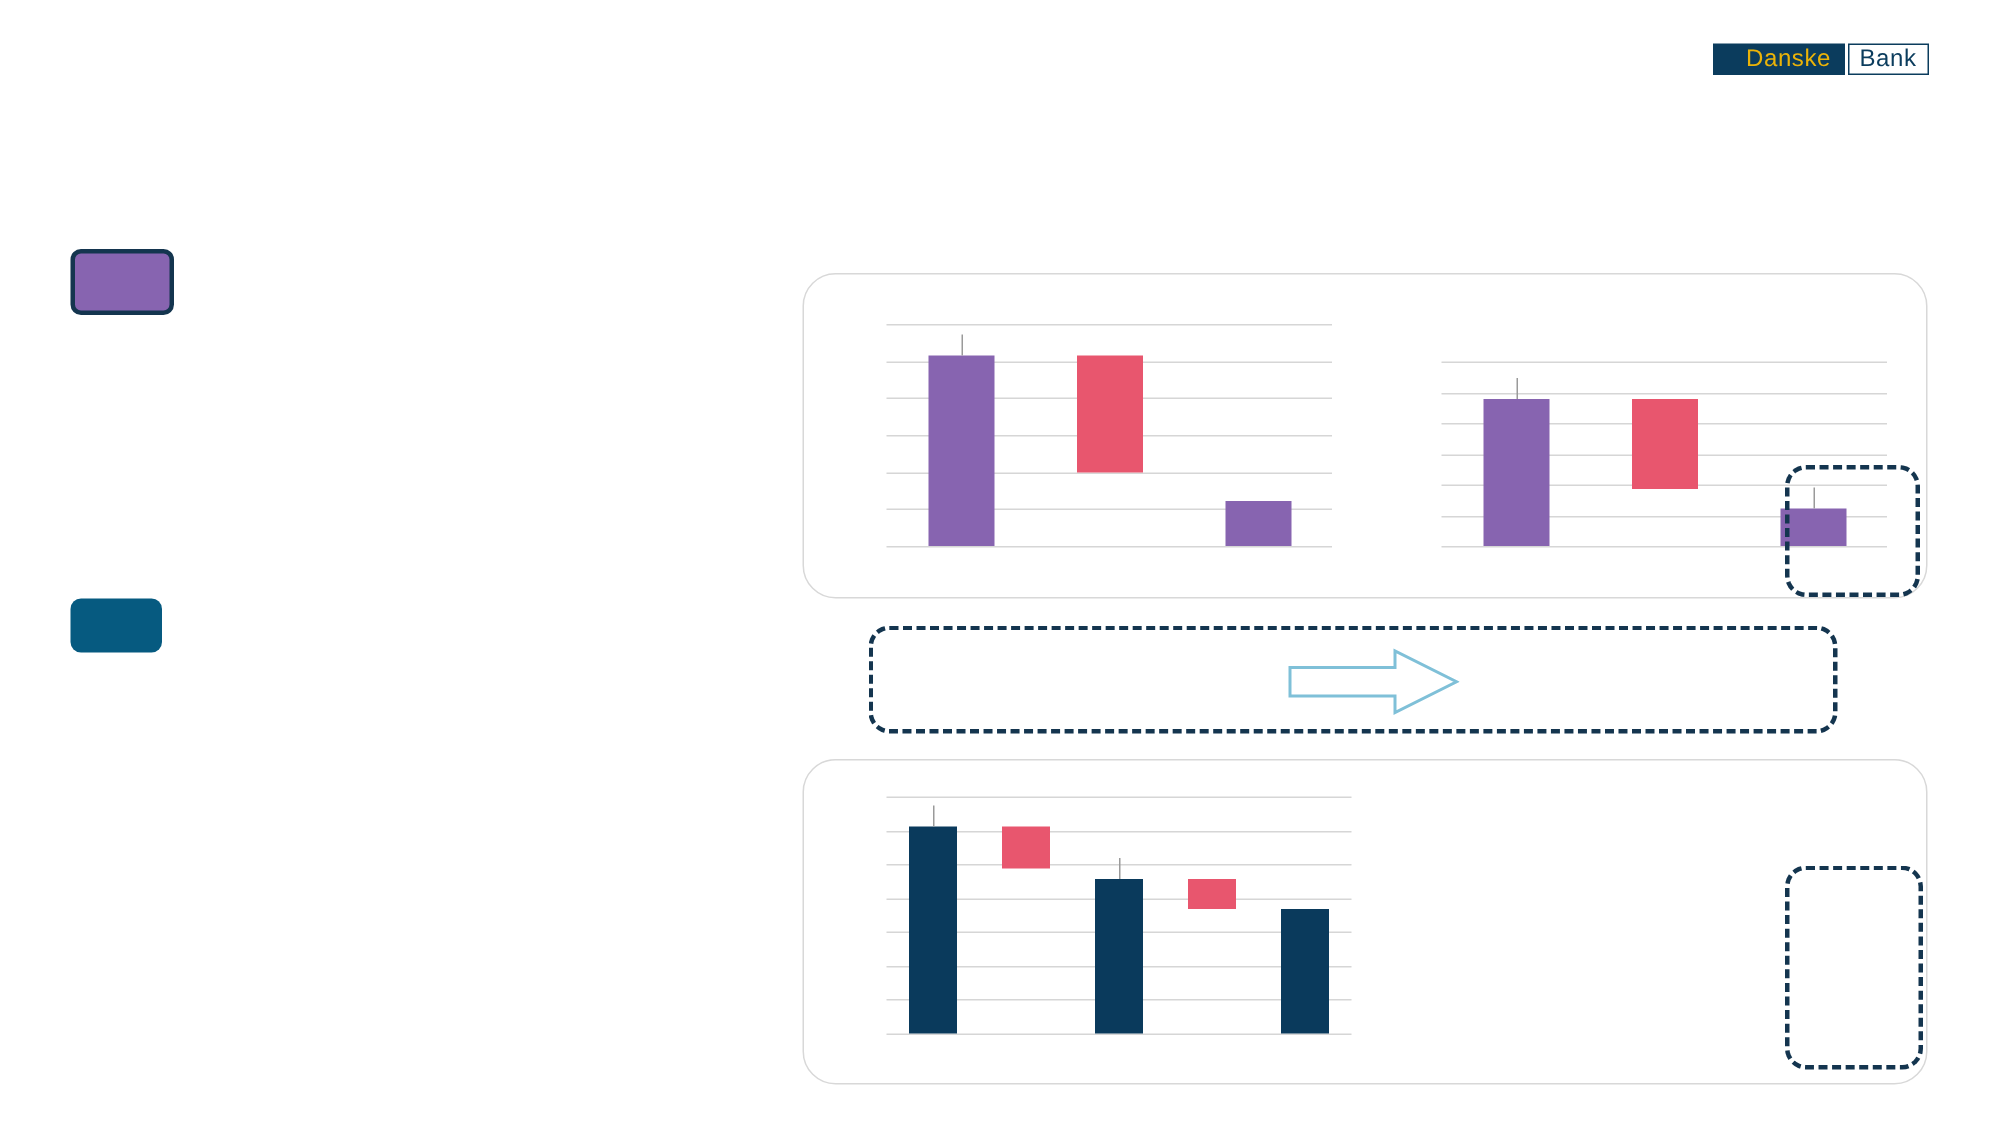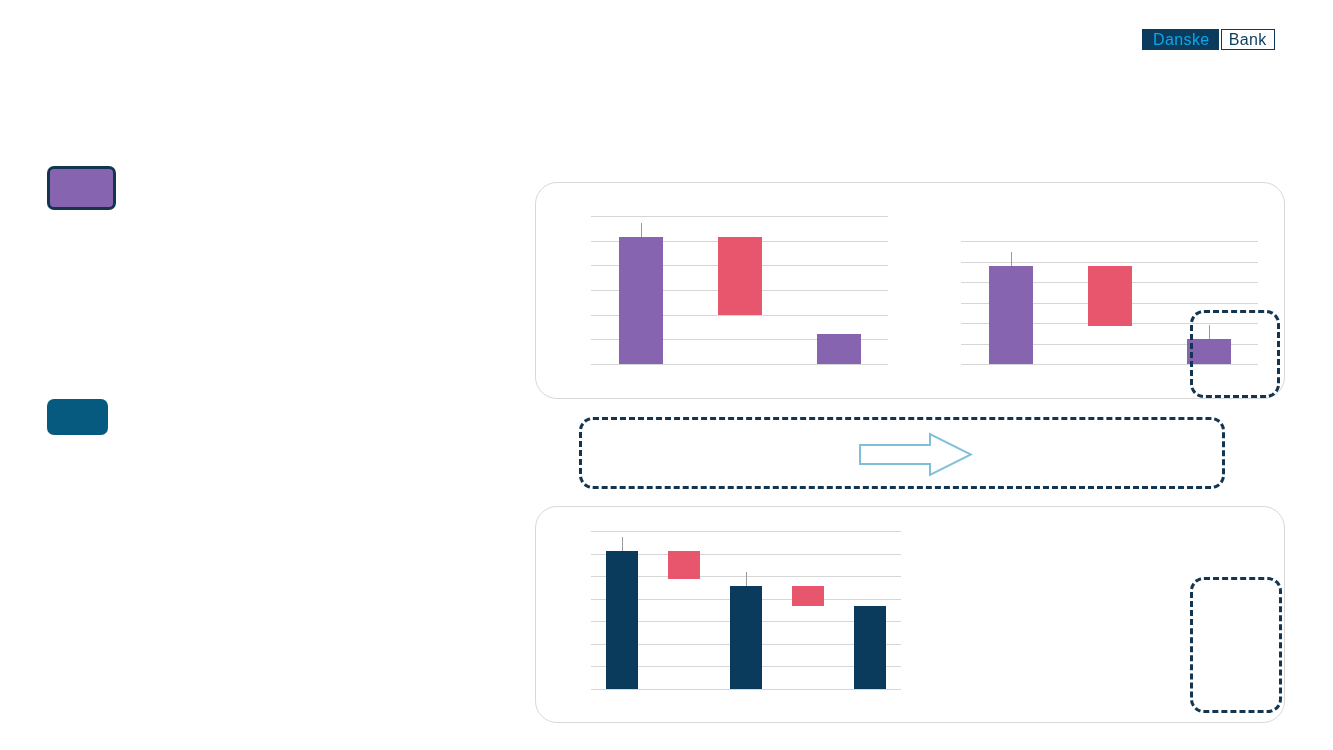--- a/index.html
+++ b/index.html
@@ -6,23 +6,23 @@
   body{
     width:1333px;height:750px;position:relative;overflow:hidden;
     background:#ffffff;
     font-family:"Liberation Sans", sans-serif;
     color:#3a3a3a;
   }
 
   
   .logo{position:absolute;left:1142px;top:29px;display:flex;align-items:stretch;height:21px;}
   .logo-danske{
-    background:#0b3c5d;color:#0ea5e9;
+    background:#0b3c5d;color:#eab308;
     font-size:16px;letter-spacing:.4px;
-    padding:0 9px 0 11px;display:flex;align-items:center;
+    padding:0 9px 0 22px;display:flex;align-items:center;
   }
   .logo-bank{
     background:#ffffff;color:#0b3c5d;border:1.5px solid #0b3c5d;
     font-size:16px;letter-spacing:.4px;
     padding:0 7px;display:flex;align-items:center;margin-left:2px;
   }
 
   
   .chip{position:absolute;border-radius:7px;}
   .chip-purple{left:47px;top:166px;width:63px;height:38px;background:#8764b0;border:3px solid #14354f;}

